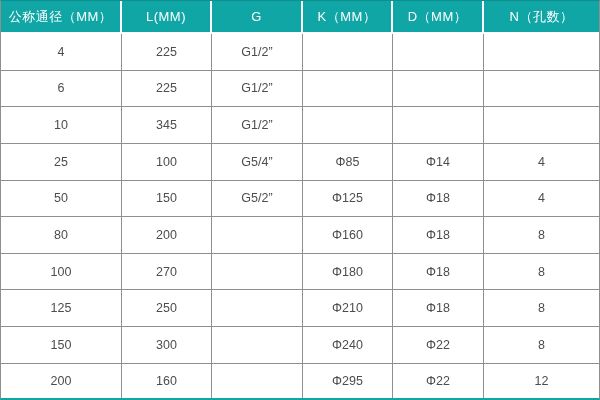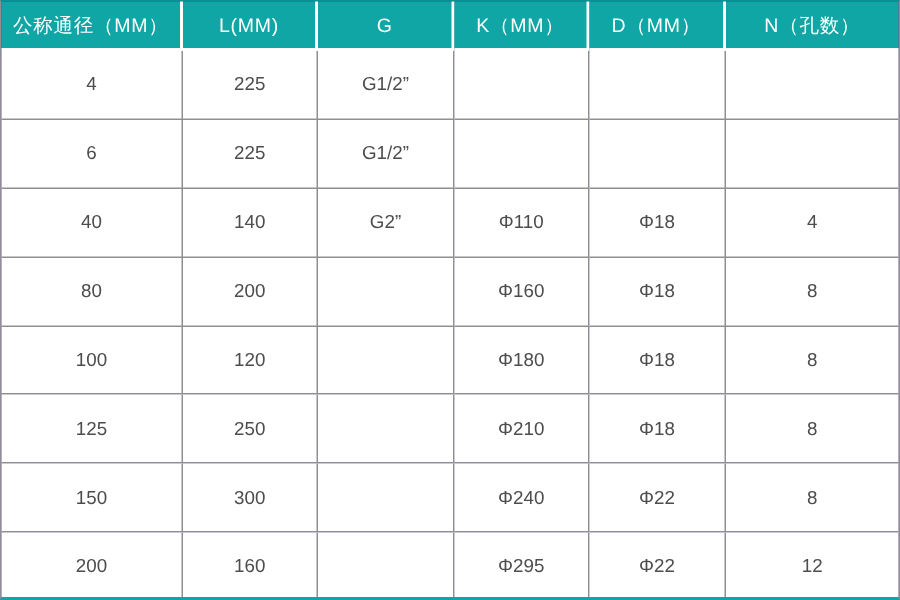--- a/index.html
+++ b/index.html
@@ -5,21 +5,21 @@
   html, body {
     margin: 0;
     padding: 0;
     background: #ffffff;
     font-family: "Liberation Sans", "DejaVu Sans", sans-serif;
   }
   .page {
     width: 600px;
     height: 400px;
     box-sizing: border-box;
-    background: #4c1d95;
+    background: #7f1d1d;
   }
   .table-wrap {
     width: 600px;
     height: 400px;
     box-sizing: border-box;
     border-left: 1px solid #8f8f8f;
     border-right: 1px solid #8f8f8f;
     border-top: 1px solid #0e8f8f;
     border-bottom: 2px solid #10a6a6;
   }
@@ -102,38 +102,54 @@
           </tr>
           <tr>
             <td>6</td>
             <td>225</td>
             <td>G1/2”</td>
             <td></td>
             <td></td>
             <td></td>
           </tr>
           <tr>
-            <td>40</td>
-            <td>140</td>
-            <td>G2”</td>
-            <td>Φ110</td>
+            <td>10</td>
+            <td>345</td>
+            <td>G1/2”</td>
+            <td></td>
+            <td></td>
+            <td></td>
+          </tr>
+          <tr>
+            <td>25</td>
+            <td>100</td>
+            <td>G5/4”</td>
+            <td>Φ85</td>
+            <td>Φ14</td>
+            <td>4</td>
+          </tr>
+          <tr>
+            <td>50</td>
+            <td>150</td>
+            <td>G5/2”</td>
+            <td>Φ125</td>
             <td>Φ18</td>
             <td>4</td>
           </tr>
           <tr>
             <td>80</td>
             <td>200</td>
             <td></td>
             <td>Φ160</td>
             <td>Φ18</td>
             <td>8</td>
           </tr>
           <tr>
             <td>100</td>
-            <td>120</td>
+            <td>270</td>
             <td></td>
             <td>Φ180</td>
             <td>Φ18</td>
             <td>8</td>
           </tr>
           <tr>
             <td>125</td>
             <td>250</td>
             <td></td>
             <td>Φ210</td>

